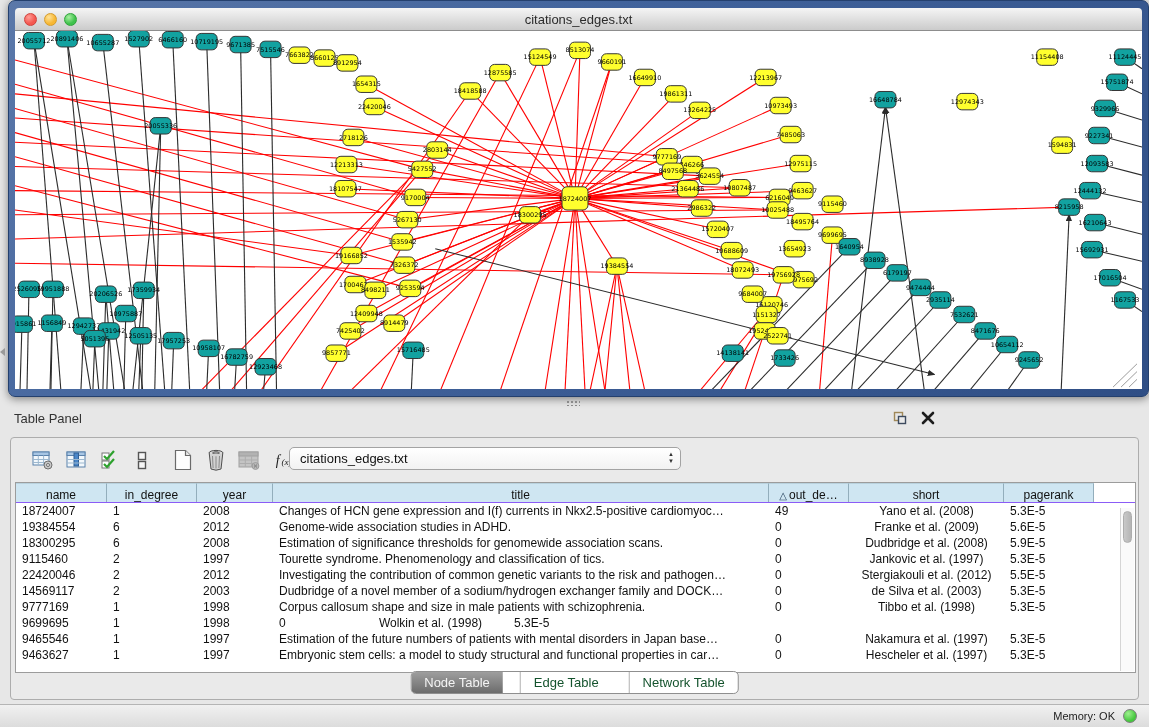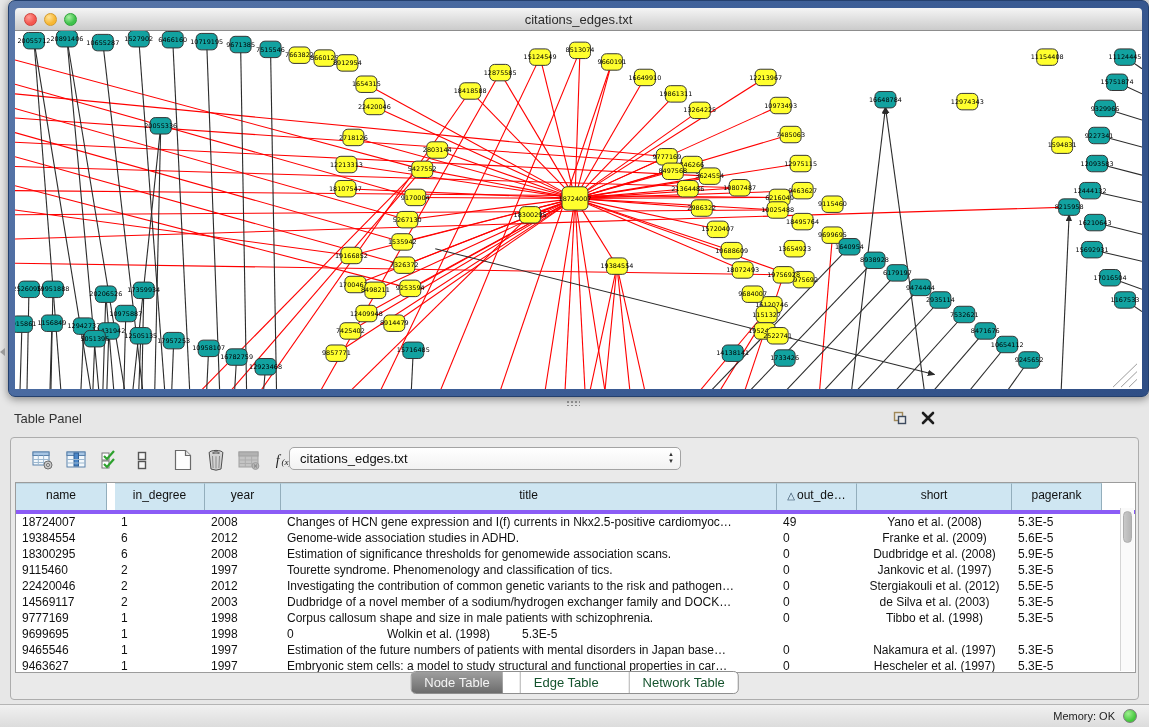--- a/index.html
+++ b/index.html
@@ -65,29 +65,29 @@
     font-size:13px; line-height:21px; padding-left:10px; color:#111;
   }
   #table-select .stepper {
     position:absolute; right:6px; top:3px; font-size:6px; line-height:7px; color:#333; text-align:center;
   }
 
   #tp-table {
     position:absolute; left:4px; top:44px; width:1121px; height:191px;
     background:#fff; border:1px solid #9c9c9c; overflow:hidden;
   }
-  .hdr-row { display:flex; height:31px; border-bottom:4px solid #8b5cf6; background:#fff; }
+  .hdr-row { display:flex; height:20px; border-bottom:1px solid #8b5cf6; background:#fff; }
   .hdr-cell {
     background:#cfe6f2; border-right:1px solid #93aebc; border-top:1px solid #b9d2de;
     font-size:12px; text-align:center; line-height:23px; color:#111; overflow:hidden; white-space:nowrap;
   }
   .sort-tri { color:#27425d; font-size:10px; margin-right:2px; }
   .body-row { display:flex; height:16px; line-height:16px; background:#fff; }
   .cell { font-size:12px; padding-left:6px; overflow:hidden; white-space:nowrap; color:#111; }
-  .c0{width:91px;} .c1{width:90px;margin-left:8px;} .c2{width:76px;} .c3{width:496px;} .c4{width:80px;} .c5{width:155px;} .c6{width:90px;}
+  .c0{width:91px;} .c1{width:90px;} .c2{width:76px;} .c3{width:496px;} .c4{width:80px;} .c5{width:155px;} .c6{width:90px;}
   .cell.c5{ text-align:center; padding-left:0; }
   #vscroll {
     position:absolute; right:1px; top:25px; bottom:1px; width:14px;
     background:#fafafa; border-left:1px solid #d5d5d5;
   }
   #vscroll .thumb {
     position:absolute; left:2px; top:3px; width:9px; height:32px;
     background:linear-gradient(90deg,#c9c9c9,#b5b5b5); border-radius:5px; border:1px solid #adadad;
   }
 

